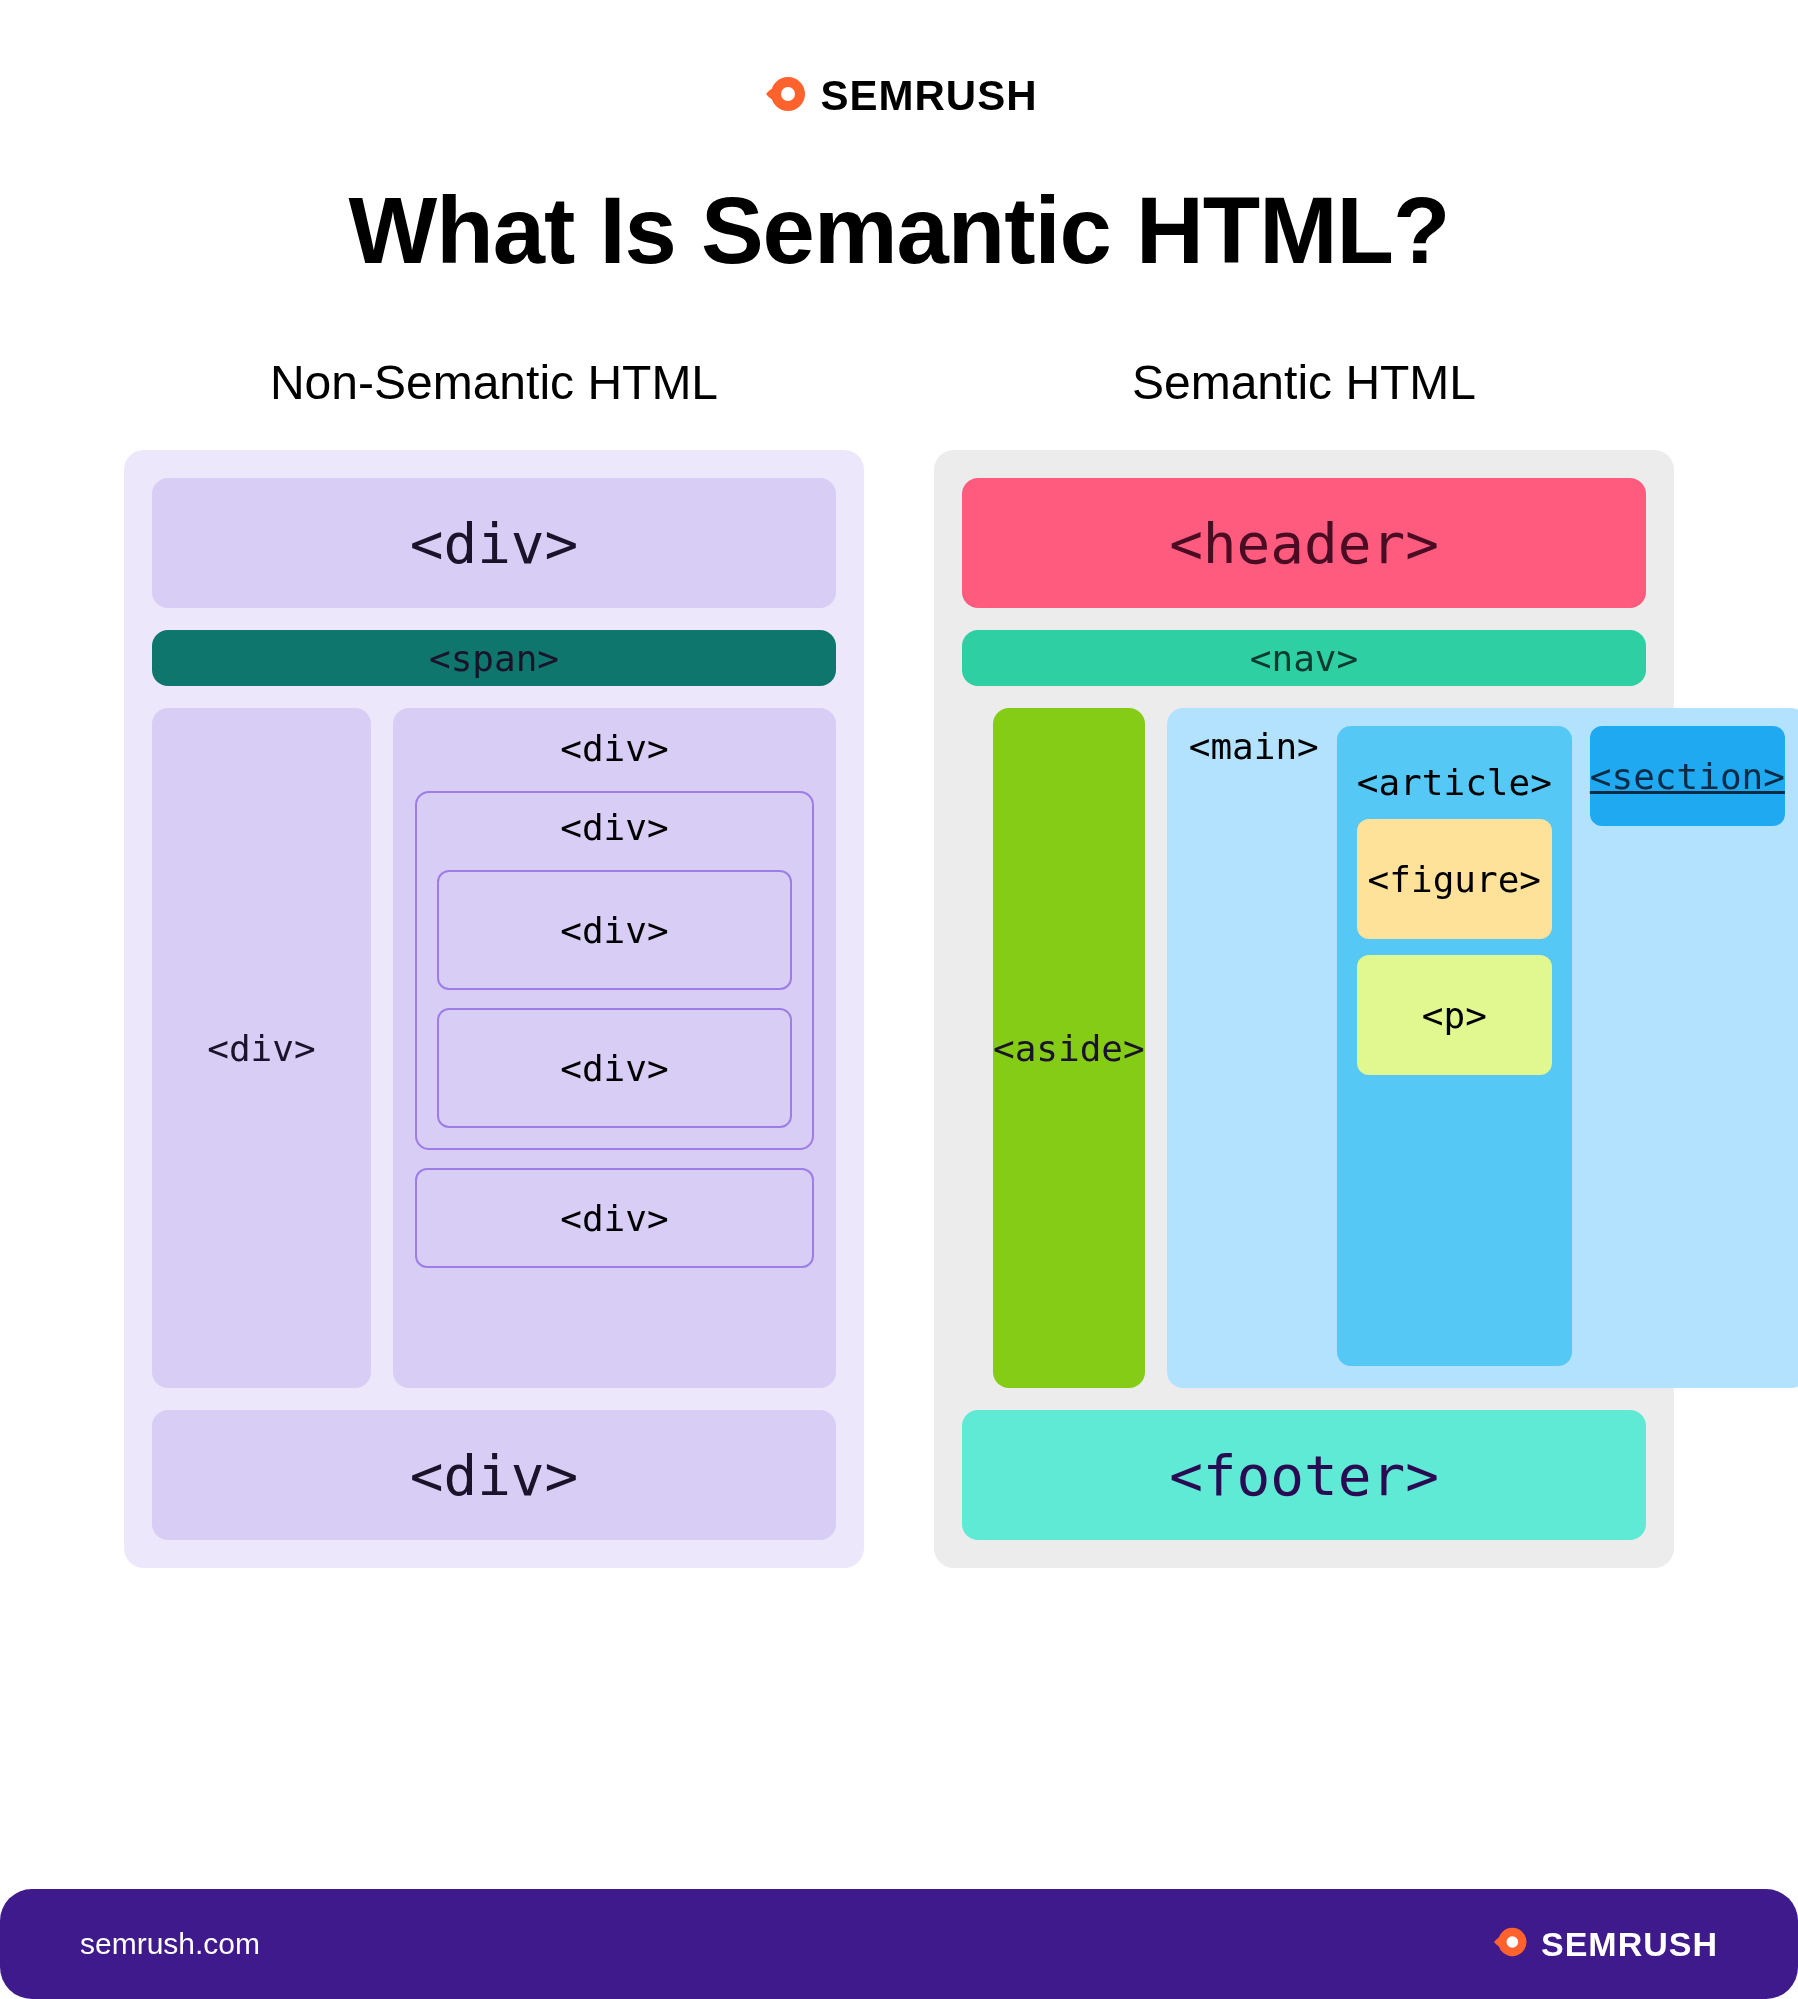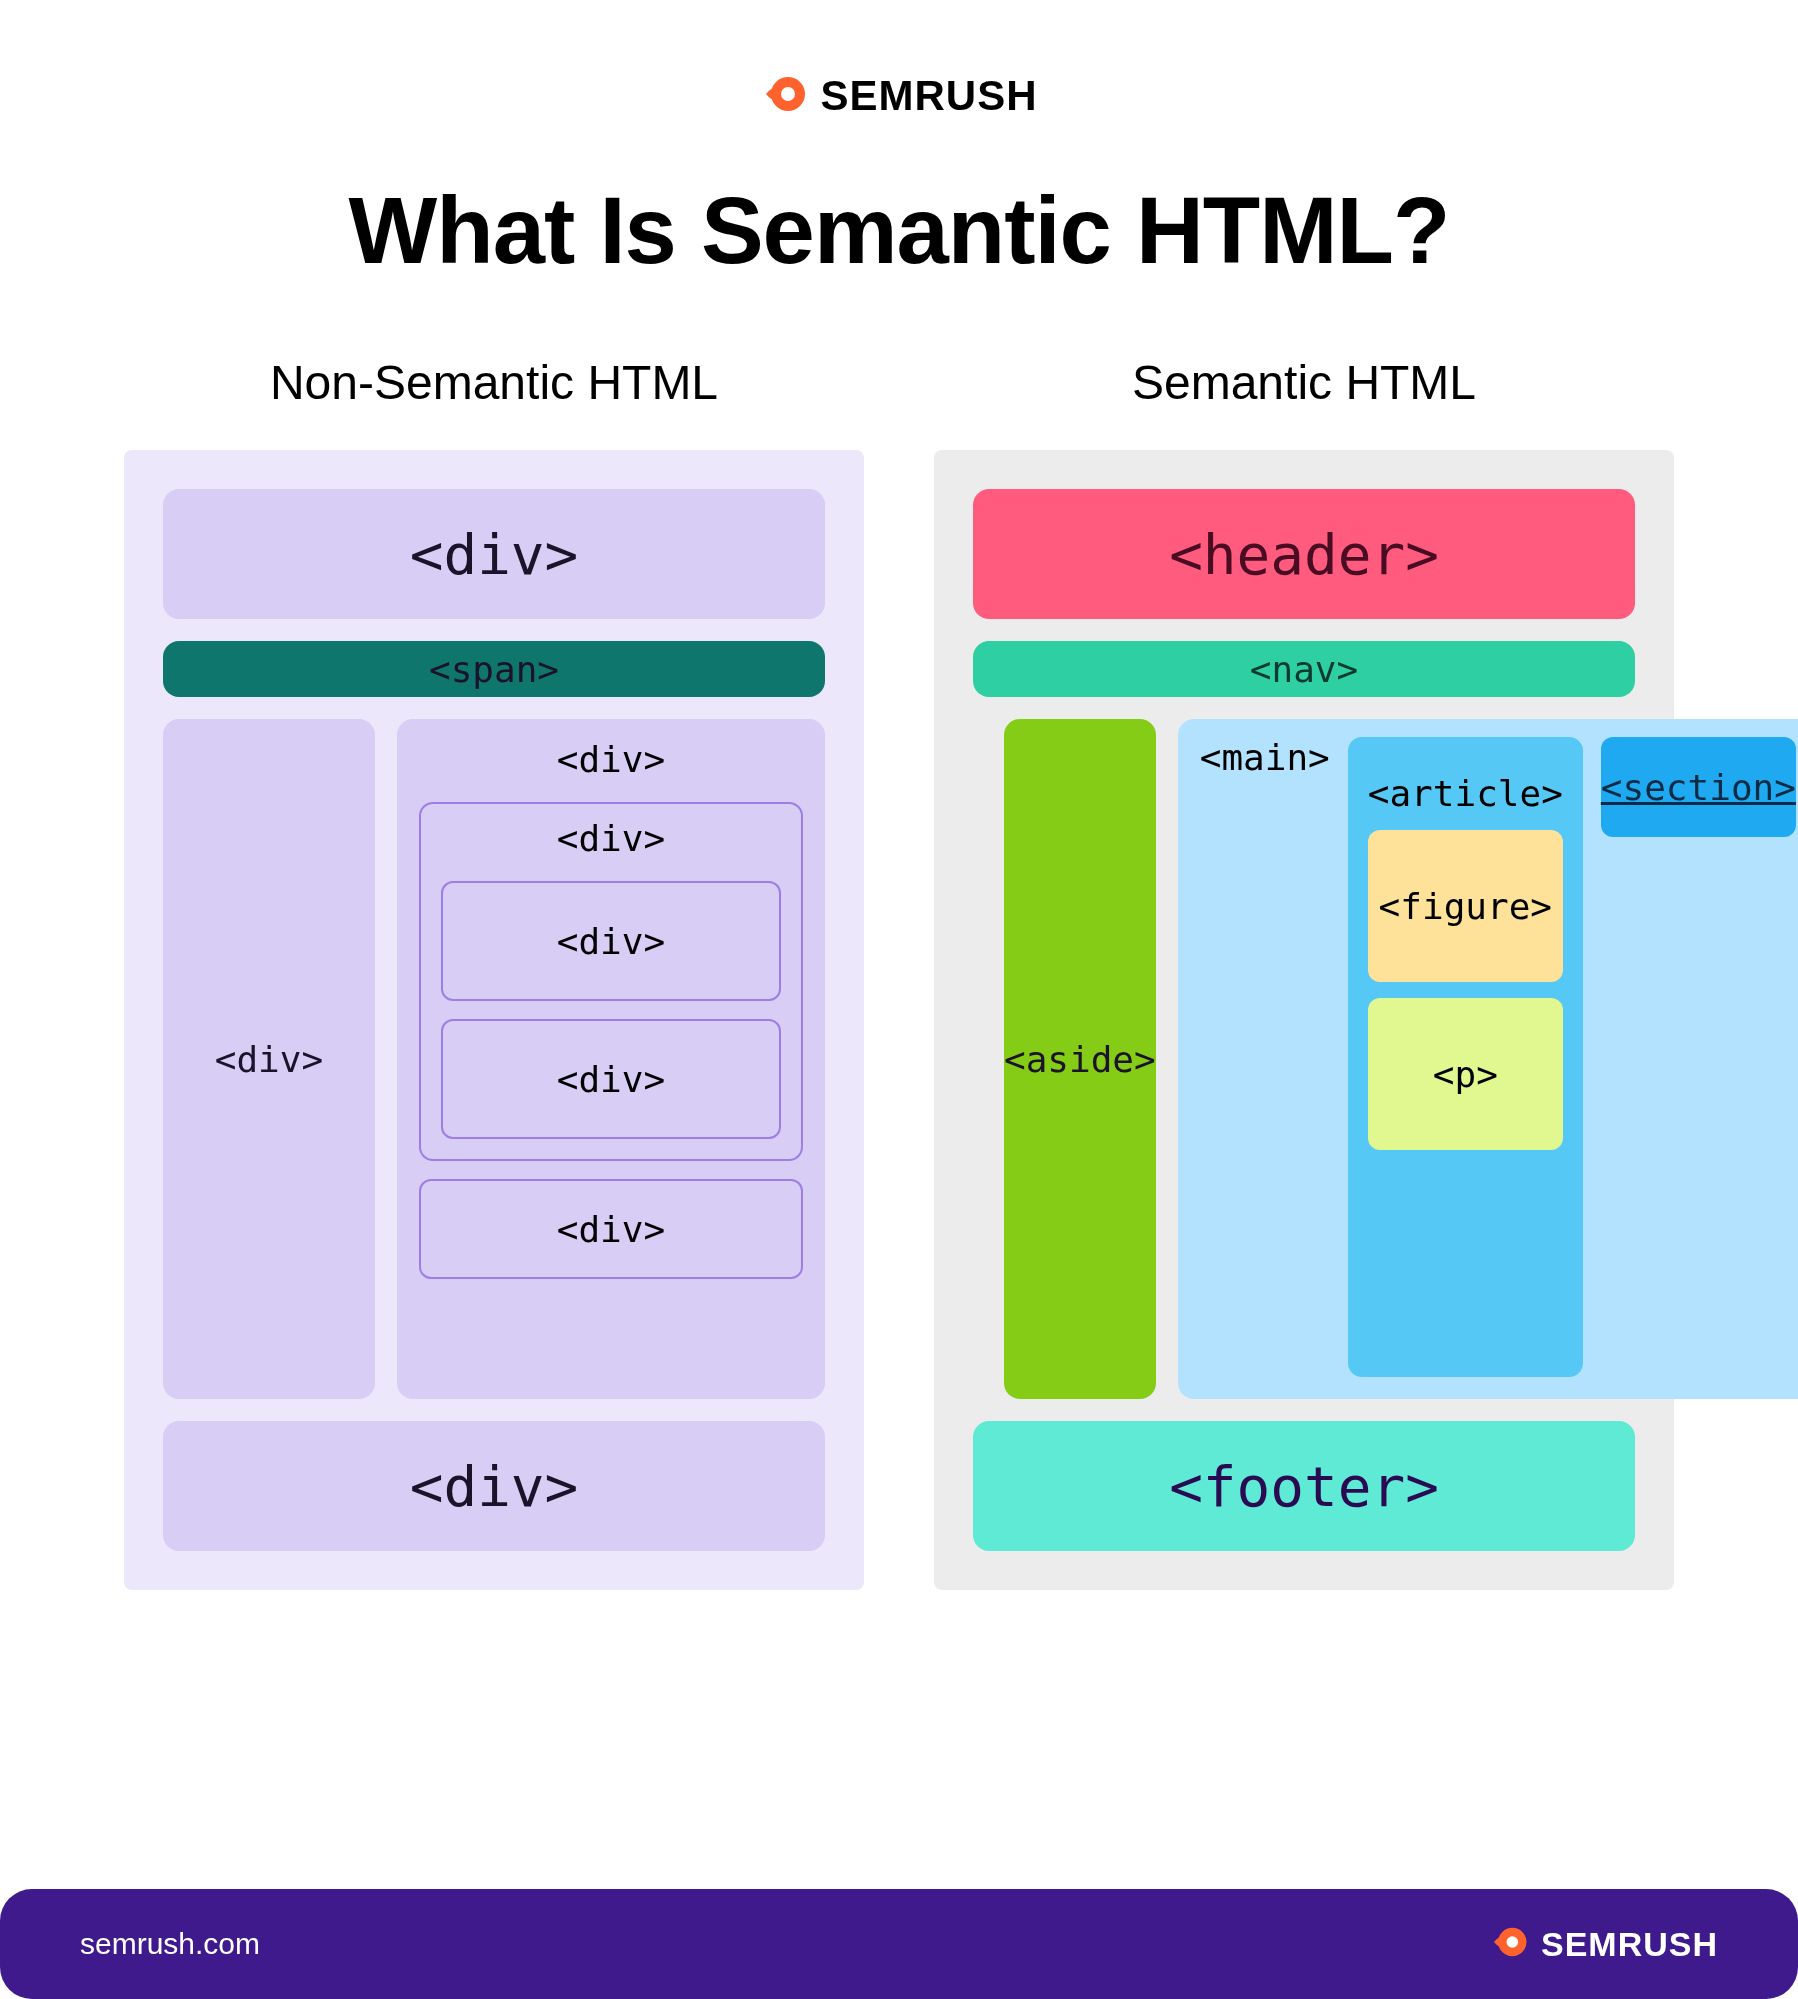--- a/index.html
+++ b/index.html
@@ -41,22 +41,22 @@
   }
   .col { flex: 1; max-width: 740px; }
   .col-title {
     font-size: 48px;
     font-weight: 500;
     color: #000;
     text-align: center;
     margin-bottom: 40px;
   }
   .panel {
-    border-radius: 8px;
-    padding: 39px;
+    border-radius: 20px;
+    padding: 28px;
     display: flex;
     flex-direction: column;
     gap: 22px;
   }
   .panel-left { background: #ece7fa; }
   .panel-right { background: #ececec; }
 
   .block {
     border-radius: 16px;
     display: flex;
@@ -132,21 +132,21 @@
   .article-box {
     border-radius: 14px;
     padding: 16px 20px 20px;
     display: flex;
     flex-direction: column;
     gap: 16px;
   }
   .article-box .hdr { font-family: ui-monospace, Menlo, Consolas, monospace; font-size: 36px; text-align: center; margin-top: 20px; }
   .fig-block {
     border-radius: 12px;
-    height: 152px;
+    height: 120px;
     display: flex; align-items: center; justify-content: center;
     font-family: ui-monospace, Menlo, Consolas, monospace;
     font-size: 36px;
   }
   .section-block {
     border-radius: 12px;
     height: 100px;
     display: flex; align-items: center; justify-content: center;
     font-family: ui-monospace, Menlo, Consolas, monospace;
     font-size: 36px;

